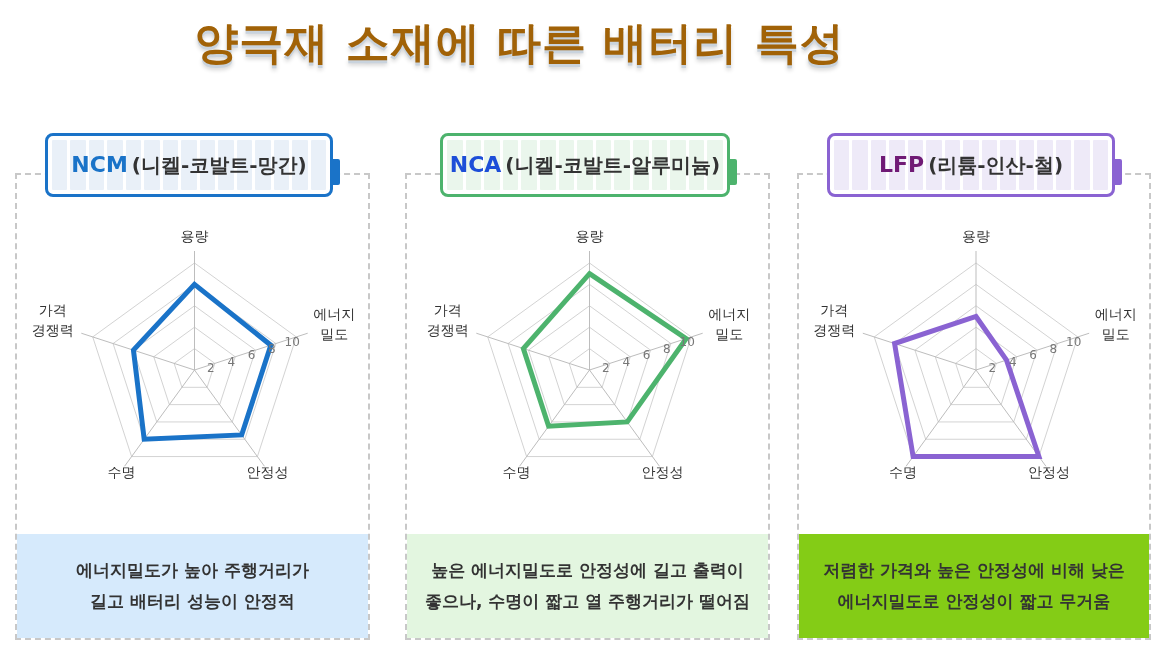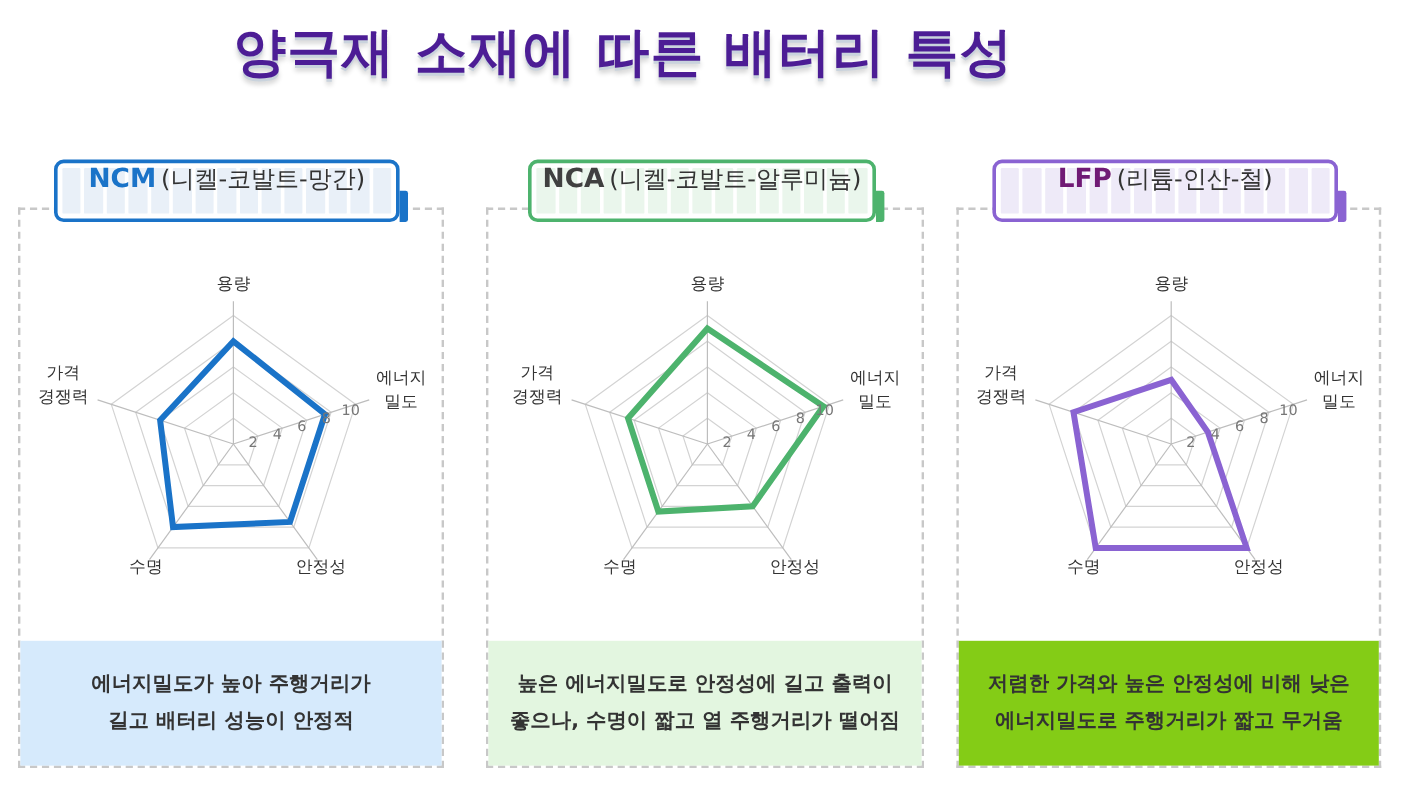--- a/index.html
+++ b/index.html
@@ -2,33 +2,34 @@
 <html><head>
 <meta charset="utf-8">
 <style>
   html, body { margin:0; padding:0; }
   body {
     width:1172px; height:661px; background:#ffffff; position:relative; overflow:hidden;
     font-family: "DejaVu Sans", "Liberation Sans", sans-serif;
   }
   .title {
     position:absolute; left:0; top:14px; width:1039px; text-align:center;
-    font-size:44px; font-weight:bold; color:#4c1d95; letter-spacing:1px;
+    font-size:44px; font-weight:bold; color:#a16207; letter-spacing:1px;
     text-shadow: 0 3px 0 #c9d3dd, 0 5px 4px rgba(0,0,0,0.18);
   }
   .card { position:absolute; top:173px; height:467px; }
   .frame {
     position:absolute; left:0; top:0; right:0; bottom:0;
     border:2px dashed #c8c8c8; box-sizing:border-box;
   }
   .battery {
-    position:absolute; top:-40px; height:52px; box-sizing:border-box;
+    position:absolute; top:-40px; height:64px; box-sizing:border-box;
     border:3px solid; border-radius:8px; background:#fff;
-    display:flex; justify-content:center; z-index:2;
+    display:flex; align-items:center; justify-content:center; z-index:2;
     overflow:hidden;
+    font-weight:bold;
   }
   .battery .cells {
     position:absolute; left:4px; right:4px; top:4px; bottom:4px; display:flex; gap:3px;
   }
   .battery .cells span { flex:1; border-radius:1px; }
   .battery .label { position:relative; font-size:20px; color:#333; white-space:nowrap; }
   .battery .label b { font-size:22px; margin-right:4px; }
   .terminal { position:absolute; top:-14px; width:7px; height:26px; z-index:2; border-radius:0 2px 2px 0; }
   .chart { position:absolute; left:0; top:50px; }
   .desc {
@@ -113,21 +114,21 @@
         <span style="background: rgb(234, 246, 236);"></span>
         <span style="background: rgb(234, 246, 236);"></span>
         <span style="background: rgb(234, 246, 236);"></span>
         <span style="background: rgb(234, 246, 236);"></span>
         <span style="background: rgb(234, 246, 236);"></span>
         <span style="background: rgb(234, 246, 236);"></span>
         <span style="background: rgb(234, 246, 236);"></span>
         <span style="background: rgb(234, 246, 236);"></span>
       </div>
     <div class="label">
-      <b style="color: #404040;">NCA</b><span>(니켈-코발트-알루미늄)</span>
+      <b style="color: #1d4ed8;">NCA</b><span>(니켈-코발트-알루미늄)</span>
     </div>
   </div>
   <div class="terminal" style="left: 325px; background: rgb(77, 179, 109);"></div>
   <svg class="chart" width="365" height="310">
       <polygon points="184.5,125.6 204.8526094487163,140.38703632037613 197.07860439905892,164.31296367962386 171.92139560094108,164.31296367962386 164.1473905512837,140.38703632037613" fill="none" stroke="#d3d3d3" stroke-width="1"></polygon>
       <polygon points="184.5,104.2 225.20521889743256,133.77407264075225 209.65720879811784,181.62592735924775 159.34279120188216,181.62592735924775 143.79478110256744,133.77407264075225" fill="none" stroke="#d3d3d3" stroke-width="1"></polygon>
       <polygon points="184.5,82.8 245.55782834614885,127.16110896112838 222.23581319717678,198.93889103887165 146.76418680282325,198.93889103887165 123.44217165385115,127.16110896112835" fill="none" stroke="#d3d3d3" stroke-width="1"></polygon>
       <polygon points="184.5,61.400000000000006 265.9104377948651,120.5481452815045 234.8144175962357,216.2518547184955 134.18558240376433,216.2518547184955 103.08956220513487,120.54814528150447" fill="none" stroke="#d3d3d3" stroke-width="1"></polygon>
       <polygon points="184.5,40 286.2630472435814,113.93518160188063 247.39302199529462,233.56481839811937 121.60697800470538,233.56481839811937 82.73695275641857,113.9351816018806" fill="none" stroke="#d3d3d3" stroke-width="1"></polygon>
       <line x1="184.5" y1="147" x2="184.5" y2="28" stroke="#bdbdbd" stroke-width="1"></line>
@@ -199,16 +200,16 @@
       <text x="276.7630472435814" y="122.93518160188063" font-size="12" fill="#777" text-anchor="middle">10</text>
       <text x="179" y="18" font-size="14" fill="#333" text-anchor="middle"><tspan x="179" dy="0">용량</tspan></text>
       <text x="318.7630472435814" y="95.93518160188063" font-size="14" fill="#333" text-anchor="middle"><tspan x="318.7630472435814" dy="0">에너지</tspan><tspan x="318.7630472435814" dy="20">밀도</tspan></text>
       <text x="251.89302199529462" y="253.56481839811937" font-size="14" fill="#333" text-anchor="middle"><tspan x="251.89302199529462" dy="0">안정성</tspan></text>
       <text x="106.10697800470538" y="253.56481839811937" font-size="14" fill="#333" text-anchor="middle"><tspan x="106.10697800470538" dy="0">수명</tspan></text>
       <text x="37.236952756418574" y="91.9351816018806" font-size="14" fill="#333" text-anchor="middle"><tspan x="37.236952756418574" dy="0">가격</tspan><tspan x="37.236952756418574" dy="20">경쟁력</tspan></text>
     </svg>
   <div class="desc" style="background: #84cc16;">
     <div>
         <div>저렴한 가격와 높은 안정성에 비해 낮은</div>
-        <div>에너지밀도로 주행거리가 짧고 무거움</div>
+        <div>에너지밀도로 안정성이 짧고 무거움</div>
       </div>
   </div>
 </div>
 
 </body></html>

